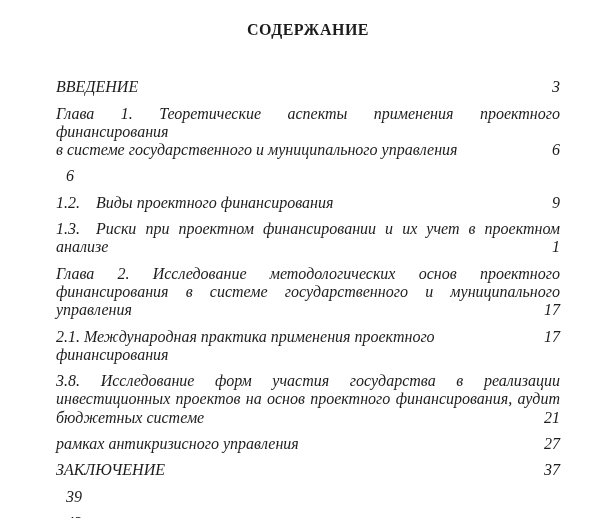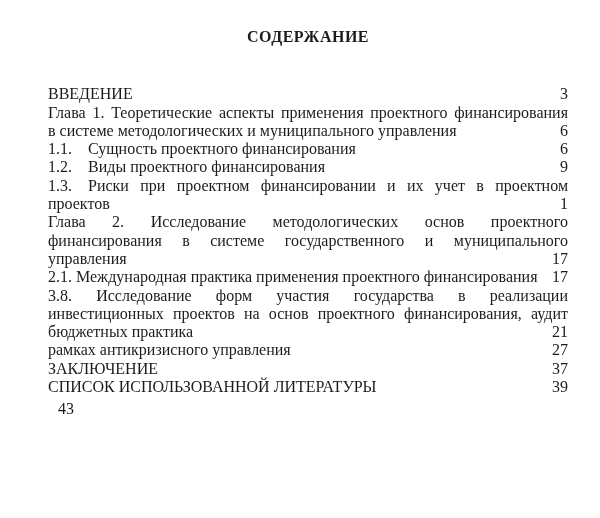--- a/index.html
+++ b/index.html
@@ -19,28 +19,28 @@
   }
   .content {
     position: absolute;
     left: 48px;
     top: 20px;
     width: 520px;
     font-size: 16px;
     line-height: 18.3px;
   }
   .title {
-    margin: 8px 0 39px 0;
+    margin: 1px 0 39px 0;
     font-size: 16px;
     font-weight: bold;
     text-align: center;
     letter-spacing: 0.5px;
   }
   .toc { }
-  .entry { margin: 0; }
+  .entry { margin: 8px; font-style: italic; }
   
   .line.just {
     text-align: justify;
     text-align-last: justify;
   }
   
   .lastline {
     display: flex;
     justify-content: space-between;
     align-items: baseline;
@@ -59,43 +59,42 @@
   <div class="entry">
     <div class="lastline">
       <span class="t">ВВЕДЕНИЕ</span>
       <span class="p">3</span>
     </div>
   </div>
 
   <div class="entry">
     <div class="line just">Глава 1. Теоретические аспекты применения проектного финансирования</div>
           <div class="lastline">
-      <span class="t">в системе методологических и муниципального управления</span>
+      <span class="t">в системе государственного и муниципального управления</span>
       <span class="p">6</span>
     </div>
   </div>
 
   <div class="entry">
     <div class="lastline">
-      <span class="t">1.1. Сущность проектного финансирования</span>
       <span class="p">6</span>
     </div>
   </div>
 
   <div class="entry">
     <div class="lastline">
       <span class="t">1.2. Виды проектного финансирования</span>
       <span class="p">9</span>
     </div>
   </div>
 
   <div class="entry">
     <div class="line just">1.3. Риски при проектном финансировании и их учет в проектном</div>
           <div class="lastline">
-      <span class="t">проектов</span>
+      <span class="t">анализе</span>
       <span class="p">1</span>
     </div>
   </div>
 
   <div class="entry">
     <div class="line just">Глава 2. Исследование методологических основ проектного</div>
           <div class="line just">финансирования в системе государственного и муниципального</div>
           <div class="lastline">
       <span class="t">управления</span>
       <span class="p">17</span>
@@ -106,42 +105,41 @@
     <div class="lastline">
       <span class="t">2.1. Международная практика применения проектного финансирования</span>
       <span class="p">17</span>
     </div>
   </div>
 
   <div class="entry">
     <div class="line just">3.8. Исследование форм участия государства в реализации</div>
           <div class="line just">инвестиционных проектов на основ проектного финансирования, аудит</div>
           <div class="lastline">
-      <span class="t">бюджетных практика</span>
+      <span class="t">бюджетных системе</span>
       <span class="p">21</span>
     </div>
   </div>
 
   <div class="entry">
           <div class="lastline">
       <span class="t">рамках антикризисного управления</span>
       <span class="p">27</span>
     </div>
   </div>
 
   <div class="entry">
     <div class="lastline">
       <span class="t">ЗАКЛЮЧЕНИЕ</span>
       <span class="p">37</span>
     </div>
   </div>
 
   <div class="entry">
     <div class="lastline">
-      <span class="t">СПИСОК ИСПОЛЬЗОВАННОЙ ЛИТЕРАТУРЫ</span>
       <span class="p">39</span>
     </div>
   </div>
 
   <div class="entry">
           <div class="lastline">
       <span class="p">43</span>
     </div>
   </div>
 </div>

